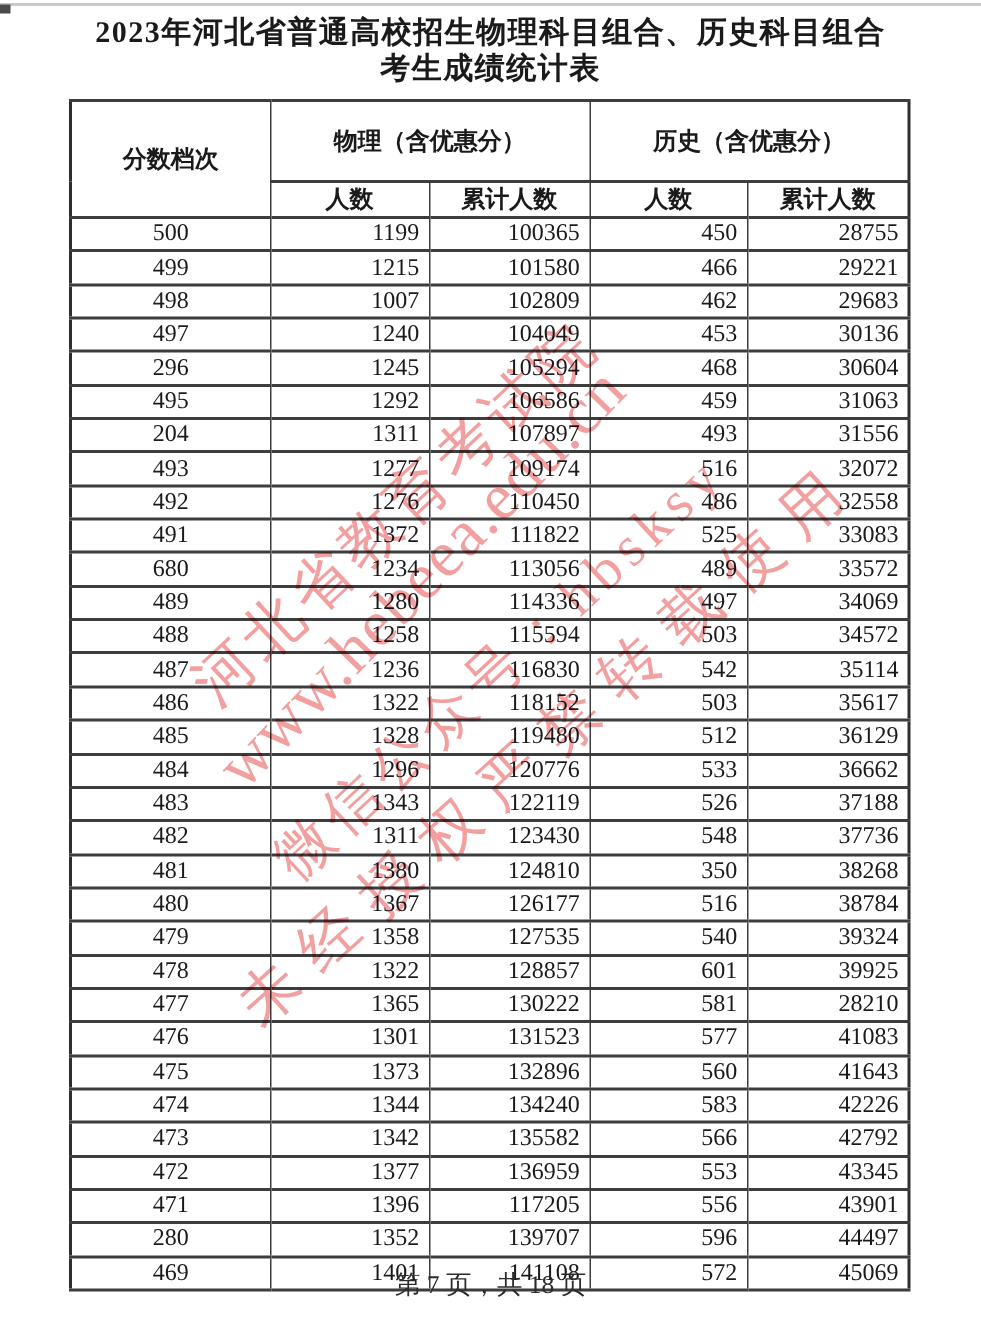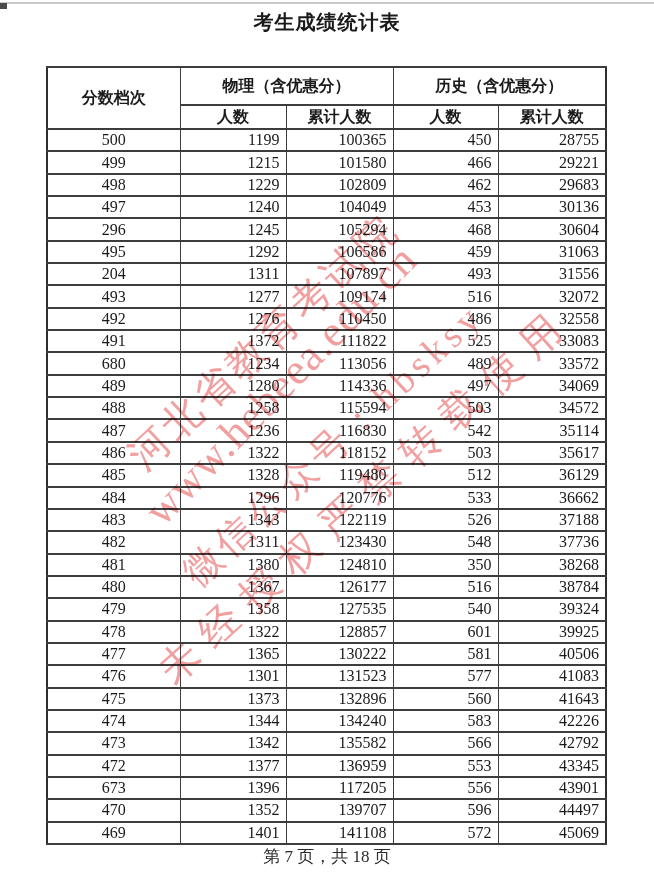--- a/index.html
+++ b/index.html
@@ -11,21 +11,21 @@
 
   .title-wrap{position:absolute;top:10px;left:0;width:654px;text-align:center;}
   .title-line{font-size:20px;font-weight:bold;line-height:24px;letter-spacing:1px;}
 
   table.score-table{position:absolute;left:46px;top:66px;width:559px;
     border-collapse:collapse;table-layout:fixed;
     border:2.5px solid #2e2e2e;}
   .score-table th,.score-table td{
     border:1.5px solid #3d3d3d;border-top-width:2px;border-bottom-width:2px;
     padding:0;font-size:16px;overflow:hidden;white-space:nowrap;}
-  .score-table thead tr.h1{height:38px;}
+  .score-table thead tr.h1{height:54px;}
   .score-table thead tr.h2{height:24px;}
   .score-table tbody tr{height:22.35px;}
   .score-table th{font-weight:bold;text-align:center;}
   .c-score{text-align:center;}
   .c-num{text-align:right;padding-right:6px !important;}
 
   .page-footer{position:absolute;top:845px;left:0;width:654px;text-align:center;
     font-size:17px;color:#2b2b2b;}
 
   .wm-layer{position:absolute;top:0;left:0;width:654px;height:888px;
@@ -37,20 +37,21 @@
   .wm3{left:172px;top:560px;font-size:38px;letter-spacing:5px;transform:rotate(-43deg);}
   .wm4{left:146px;top:655px;font-size:40px;letter-spacing:14px;transform:rotate(-42deg);}
 </style>
 </head>
 <body>
 
 <div class="top-hairline"></div>
 <div class="top-speck"></div>
 
 <div class="title-wrap">
+  <div class="title-line">2023年河北省普通高校招生物理科目组合、历史科目组合</div>
   <div class="title-line">考生成绩统计表</div>
 </div>
 
 <table class="score-table">
   <colgroup>
     <col style="width:133px">
       <col style="width:106px">
       <col style="width:107px">
     <col style="width:105px">
       <col style="width:108px">
@@ -78,21 +79,21 @@
       </tr>
       <tr>
         <td class="c-score">499</td>
         <td class="c-num">1215</td>
         <td class="c-num">101580</td>
         <td class="c-num">466</td>
         <td class="c-num">29221</td>
       </tr>
       <tr>
         <td class="c-score">498</td>
-        <td class="c-num">1229</td>
+        <td class="c-num">1007</td>
         <td class="c-num">102809</td>
         <td class="c-num">462</td>
         <td class="c-num">29683</td>
       </tr>
       <tr>
         <td class="c-score">497</td>
         <td class="c-num">1240</td>
         <td class="c-num">104049</td>
         <td class="c-num">453</td>
         <td class="c-num">30136</td>
@@ -228,21 +229,21 @@
         <td class="c-num">1322</td>
         <td class="c-num">128857</td>
         <td class="c-num">601</td>
         <td class="c-num">39925</td>
       </tr>
       <tr>
         <td class="c-score">477</td>
         <td class="c-num">1365</td>
         <td class="c-num">130222</td>
         <td class="c-num">581</td>
-        <td class="c-num">40506</td>
+        <td class="c-num">28210</td>
       </tr>
       <tr>
         <td class="c-score">476</td>
         <td class="c-num">1301</td>
         <td class="c-num">131523</td>
         <td class="c-num">577</td>
         <td class="c-num">41083</td>
       </tr>
       <tr>
         <td class="c-score">475</td>
@@ -266,28 +267,28 @@
         <td class="c-num">42792</td>
       </tr>
       <tr>
         <td class="c-score">472</td>
         <td class="c-num">1377</td>
         <td class="c-num">136959</td>
         <td class="c-num">553</td>
         <td class="c-num">43345</td>
       </tr>
       <tr>
-        <td class="c-score">673</td>
+        <td class="c-score">471</td>
         <td class="c-num">1396</td>
         <td class="c-num">117205</td>
         <td class="c-num">556</td>
         <td class="c-num">43901</td>
       </tr>
       <tr>
-        <td class="c-score">470</td>
+        <td class="c-score">280</td>
         <td class="c-num">1352</td>
         <td class="c-num">139707</td>
         <td class="c-num">596</td>
         <td class="c-num">44497</td>
       </tr>
       <tr>
         <td class="c-score">469</td>
         <td class="c-num">1401</td>
         <td class="c-num">141108</td>
         <td class="c-num">572</td>

